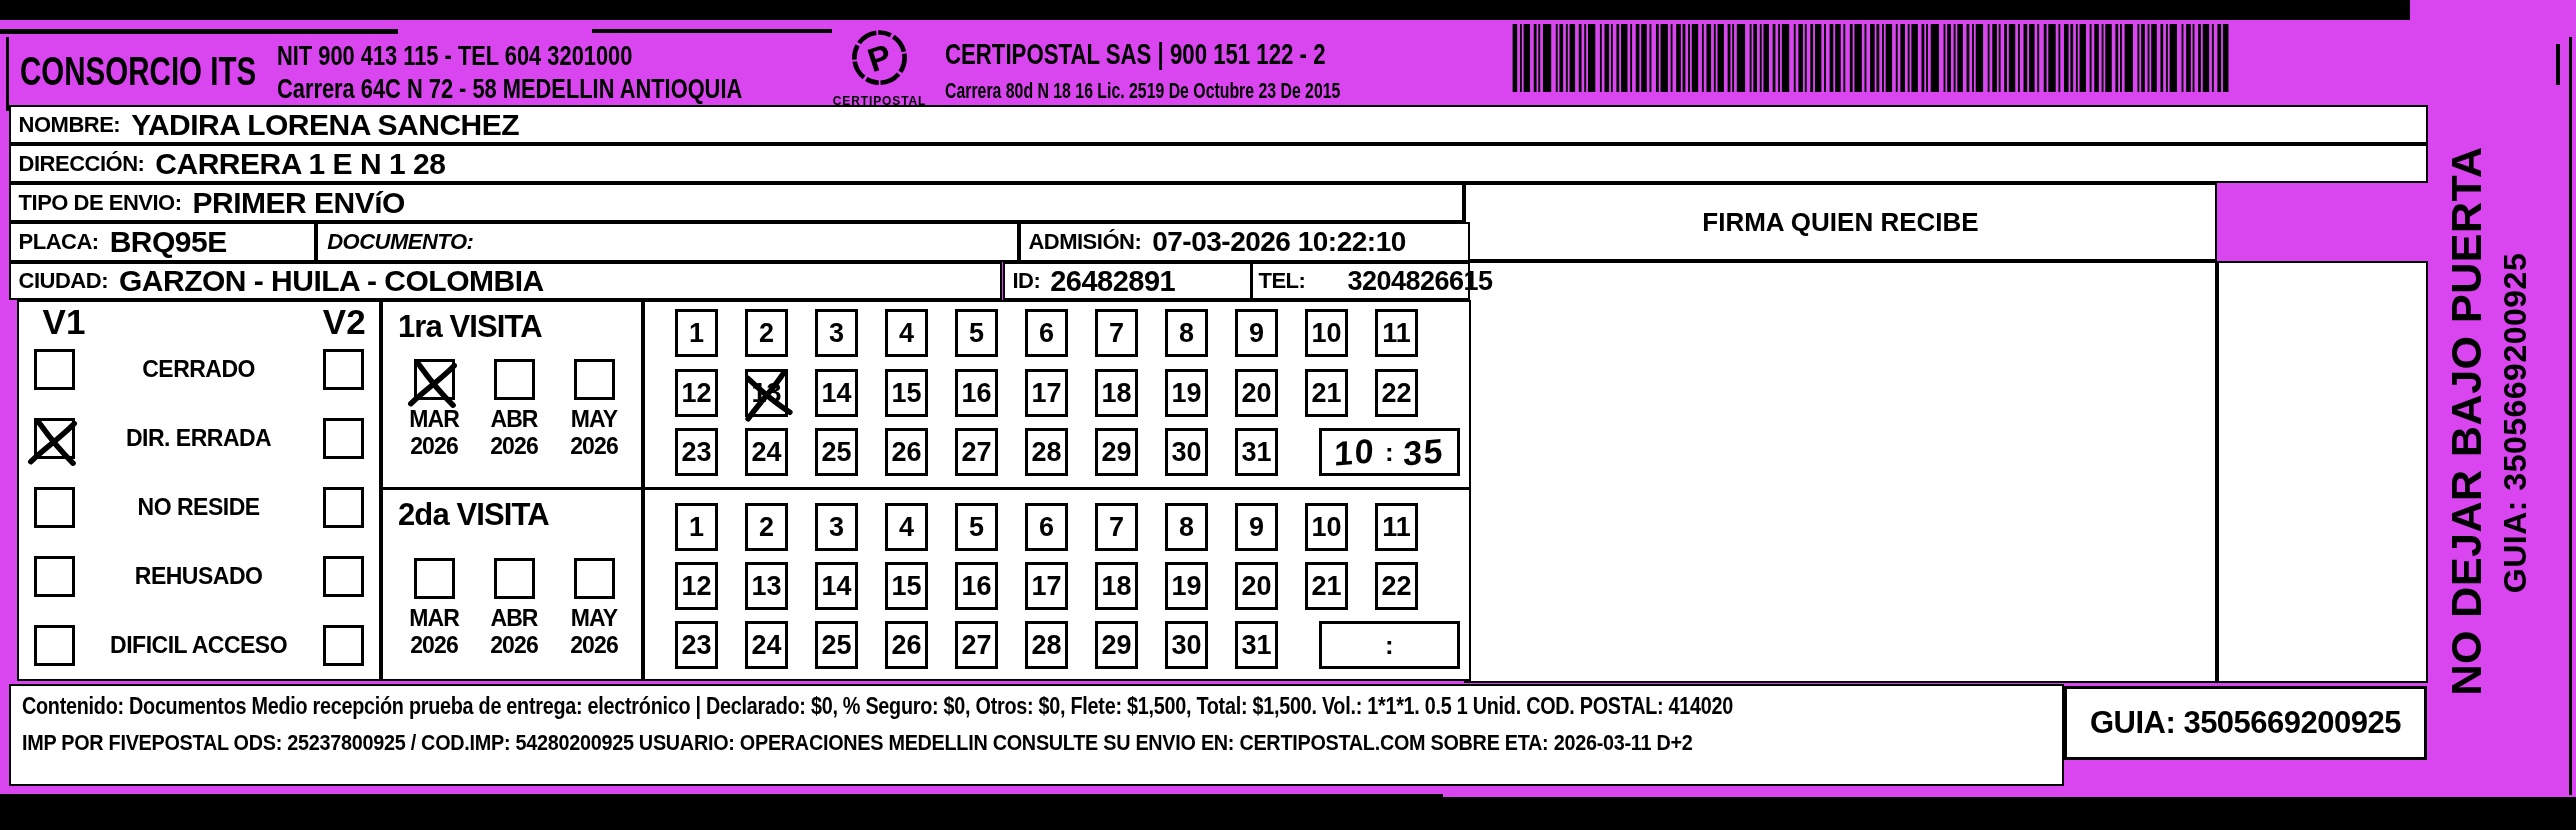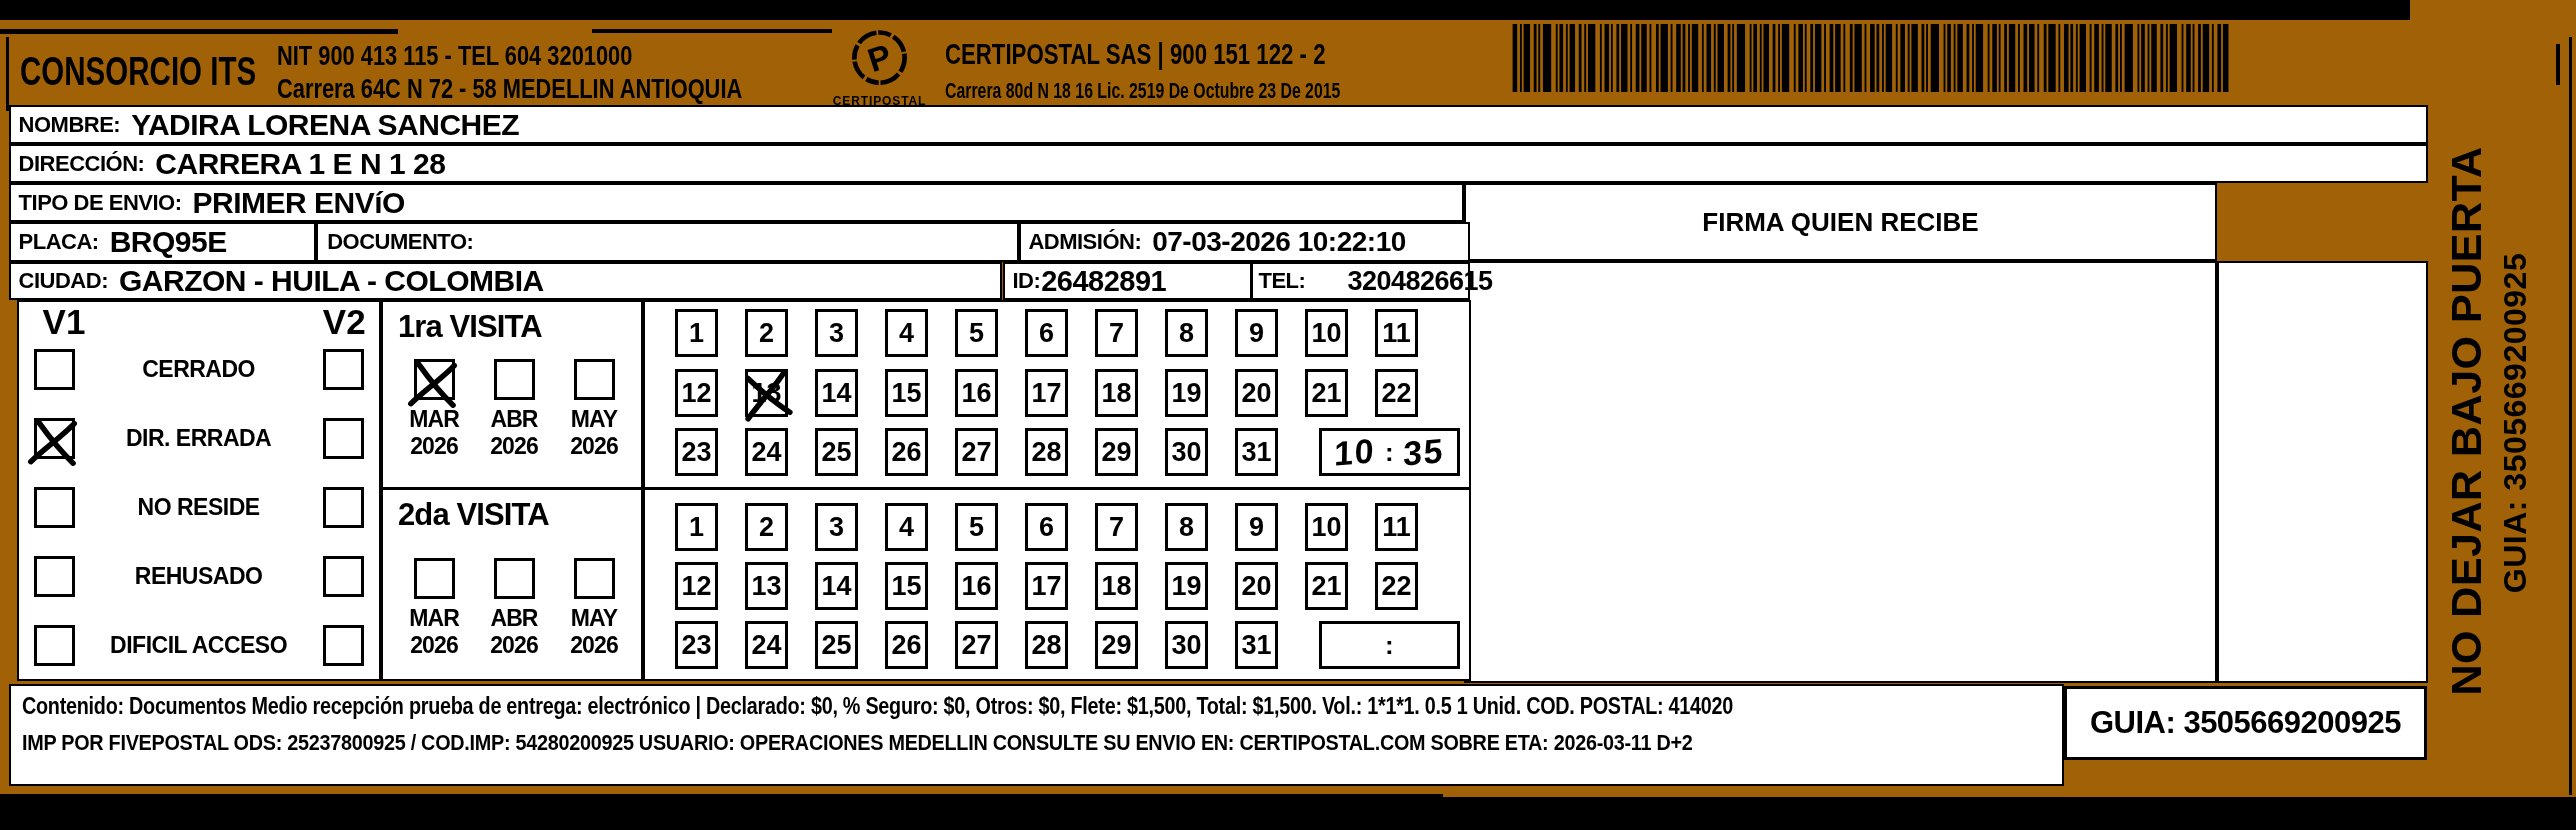--- a/index.html
+++ b/index.html
@@ -1,17 +1,17 @@
 <!DOCTYPE html>
 <html style="font-size:15px"><head>
 <meta charset="utf-8">
 <style>
   html,body{margin:0;padding:0;background:#e8e8e8;}
   .page{
-    position:relative;width:2576px;height:831px;background:#a16207;
+    position:relative;width:2576px;height:831px;background:#d946ef;
     font-family:"Liberation Sans",sans-serif;font-weight:700;color:#000;
     overflow:hidden;
   }
   .abs{position:absolute;}
   .box{position:absolute;border:2.8px solid #000;background:#fff;box-sizing:border-box;
        display:flex;align-items:center;}
   .lbl{font-size:22px;letter-spacing:-0.5px;white-space:nowrap;}
   .val{font-size:30px;letter-spacing:-0.5px;margin-left:11px;white-space:nowrap;}
   .ctr{justify-content:center;}
 
@@ -39,26 +39,26 @@
 
   
   #row-nombre{left:9.2px;top:105px;width:2419px;height:39px;padding-left:7.4px;}
   #row-direccion{left:9.2px;top:144px;width:2419px;height:39px;padding-left:7.4px;}
   #row-tipo{left:9.2px;top:183px;width:1455px;height:39px;padding-left:7.4px;}
   #firma-head{left:1464px;top:183px;width:753px;height:78px;font-size:26px;}
   #obs-head{left:2217px;top:183px;width:211px;height:78px;font-size:25px;letter-spacing:-0.9px;}
   #firma-body{left:1464px;top:261px;width:753px;height:422px;}
   #obs-body{left:2217px;top:261px;width:211px;height:422px;}
   #box-placa{left:9.2px;top:222px;width:307px;height:40px;padding-left:7.4px;}
-  #box-doc{left:316px;top:222px;width:703px;height:40px;padding-left:9.2px;}
+  #box-doc{left:316px;top:222px;width:703px;height:40px;padding-left:9.2px;font-style:italic;}
   #box-adm{left:1019px;top:222px;width:451px;height:40px;padding-left:7.4px;}
   #box-adm .val{font-size:28px;}
   #box-ciudad{left:9.2px;top:262px;width:993px;height:38px;padding-left:7.4px;}
   #box-id{left:1003px;top:262px;width:249px;height:38px;padding-left:7.4px;}
-  #box-id .val{margin-left:1px;font-size:29px;}
+  #box-id .val{margin-left:10px;font-size:29px;}
   #box-tel{left:1251px;top:262px;width:219px;height:38px;padding-left:5.5px;gap:28px;}
   #box-tel .val{margin-left:14px;font-size:27px;}
 
   
   #status-box{left:16.6px;top:300px;width:364px;height:381px;display:block;}
   #v1-hdr,#v2-hdr{position:absolute;top:0;font-size:35px;}
   #v1-hdr{left:24px;}
   #v2-hdr{right:13px;}
   #status-rows{position:absolute;top:41px;left:0;right:0;bottom:7.4px;display:flex;
                flex-direction:column;justify-content:space-between;padding:0 15px;}

